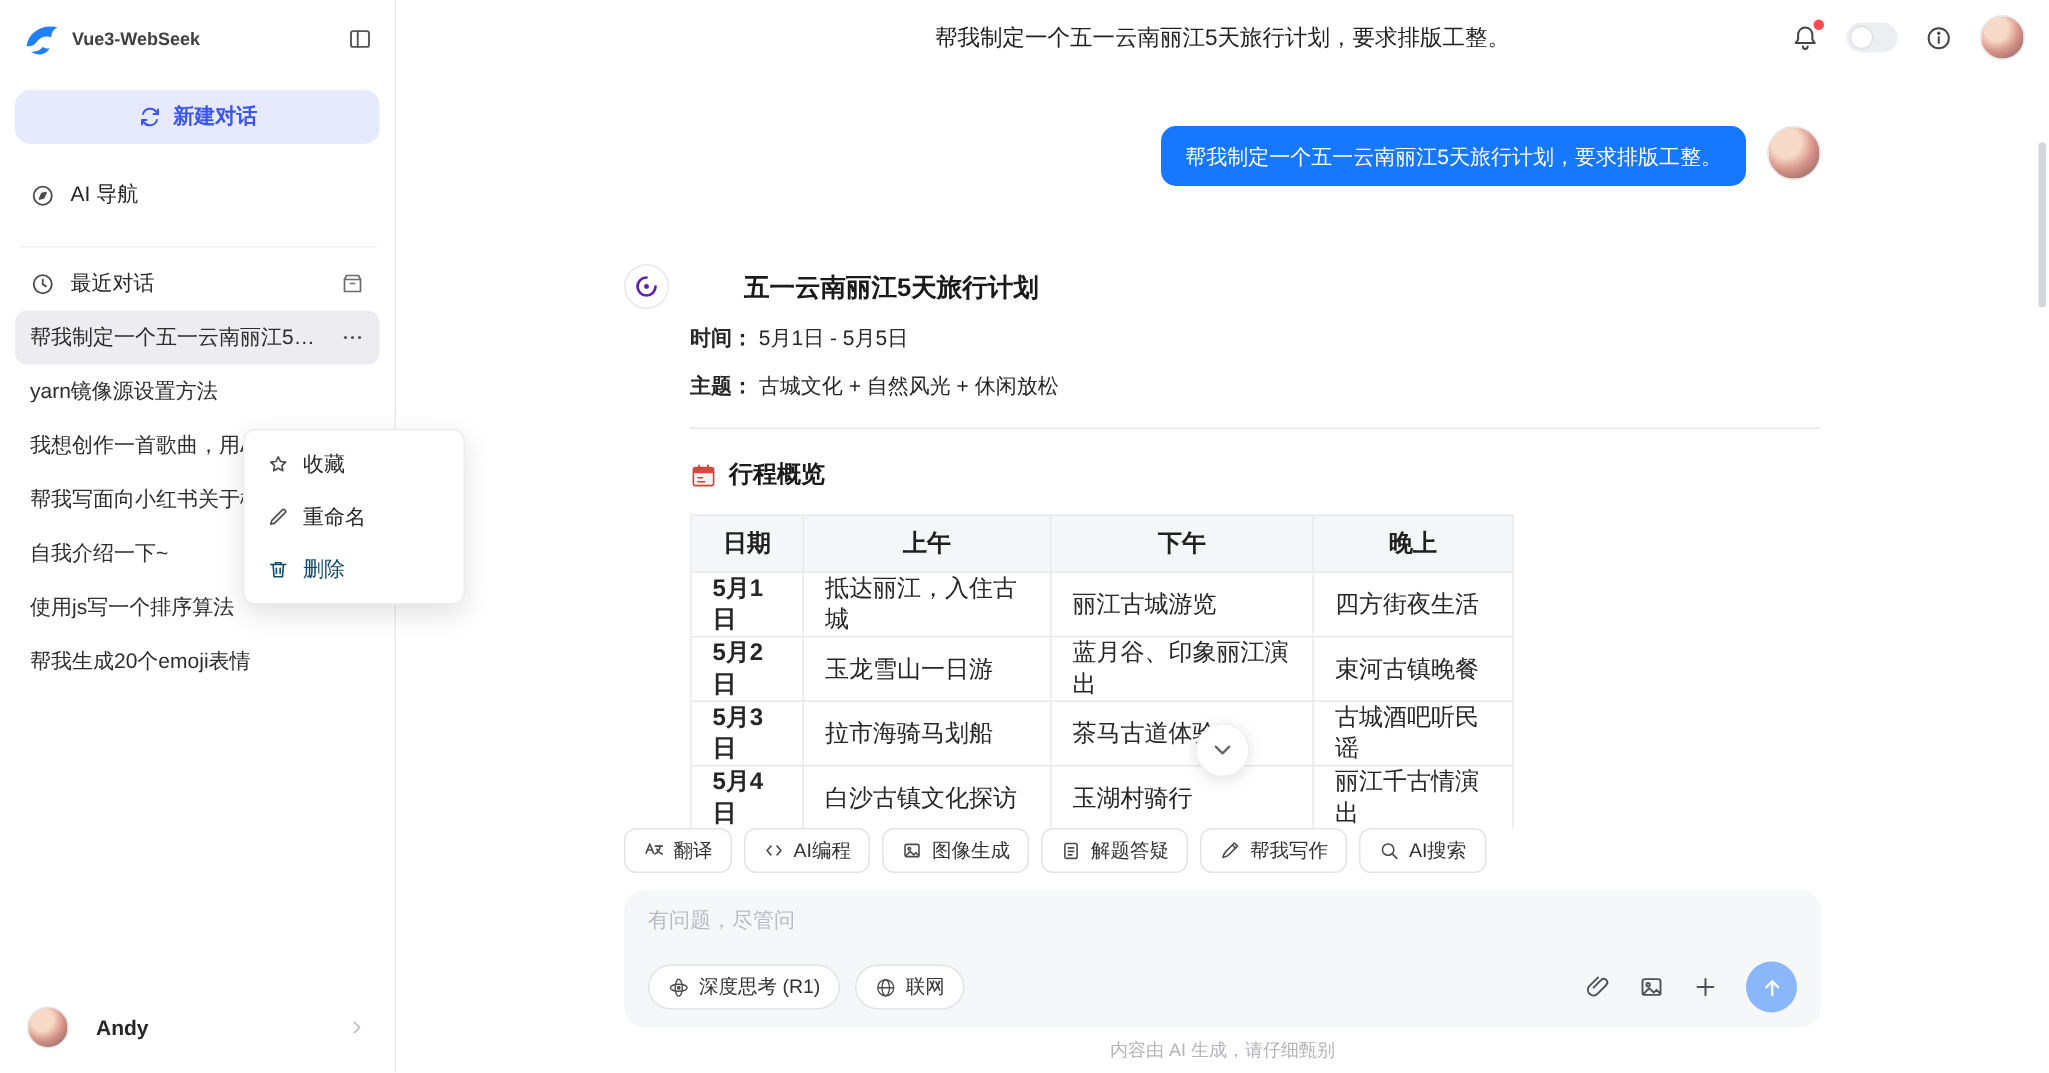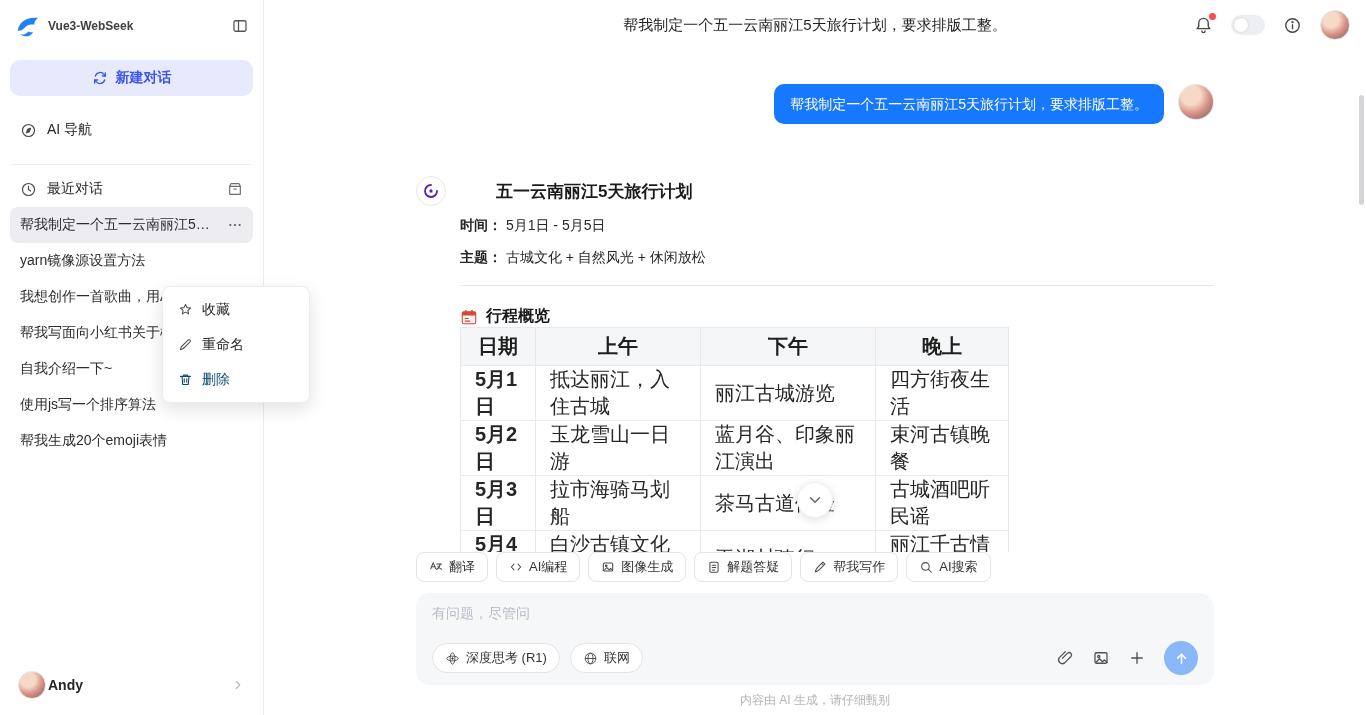--- a/index.html
+++ b/index.html
@@ -29,21 +29,21 @@
     font-size:14px; color:#262626; }
   .recent-header .ic { color:#4b4b4b; }
   .recent-header .spacer { flex:1; }
   .recent-item { height:36px; display:flex; align-items:center; padding:0 10px;
     border-radius:8px; font-size:14px; color:#2d2d2d; cursor:pointer; white-space:nowrap;
     overflow:hidden; }
   .recent-item span.txt { overflow:hidden; text-overflow:ellipsis; flex:1; }
   .recent-item.selected { background:#ececf1; }
   .more-btn { color:#555; margin-left:6px; cursor:pointer; }
   .side-footer { position:absolute; left:10px; right:10px; bottom:10px; height:40px;
-    display:flex; align-items:center; gap:2px; padding:0 8px; border-radius:8px;
+    display:flex; align-items:center; gap:18px; padding:0 8px; border-radius:8px;
     cursor:pointer; font-size:14px; font-weight:bold; color:#262626; }
   .avatar { width:28px; height:28px; border-radius:50%; flex:none;
     background:radial-gradient(circle at 35% 30%, #f6d9c6 0 30%, #d9958b 55%, #7c5a55 100%);
     border:1px solid #e5e5e5; }
   .side-footer .spacer { flex:1; }
 
   
   .ctx-menu { position:absolute; left:162px; top:286px; width:148px; z-index:60;
     background:#fff; border:1px solid #ededf0; border-radius:8px; padding:5px;
     box-shadow:0 6px 18px rgba(0,0,0,.12); }
@@ -83,21 +83,21 @@
   .ai-avatar { width:30px; height:30px; border-radius:50%; background:#fff;
     border:1px solid #e8e8e8; display:flex; align-items:center; justify-content:center; }
   .ai-body { flex:1; min-width:0; }
   .ai-title { font-size:17px; font-weight:bold; color:#1a1a1a; padding-top:4px;margin-left:36px; }
   .meta-line { font-size:14px; margin-top:14px; color:#262626; }
   .meta-line b { font-weight:bold; }
   .ai-divider { height:1px; background:#e7e7ea; margin:18px 0 20px; }
   .section-head { display:flex; align-items:center; gap:8px; font-size:16px;
     font-weight:bold; color:#1a1a1a; }
 
-  table.itin { border-collapse:collapse; font-size:20px; }
+  table.itin { border-collapse:collapse; margin-top:16px; font-size:16px; }
   table.itin th, table.itin td { border:1px solid #e9e9ec; }
   table.itin th { background:#f5f6f7; font-weight:bold; height:38px; text-align:center;
     padding:0 14px; }
   table.itin td { height:41px; padding:0 14px; color:#262626; }
   td.daycell { font-weight:bold; }
   .col-date { width:75px; } .col-am { width:165px; } .col-pm { width:175px; } .col-ev { width:133px; }
 
   .scroll-down { position:absolute; left:50%; transform:translateX(-50%); bottom:34px;
     width:36px; height:36px; border-radius:50%; background:#fff; border:1px solid #f0f0f2;
     box-shadow:0 2px 10px rgba(0,0,0,.12); display:flex; align-items:center;

